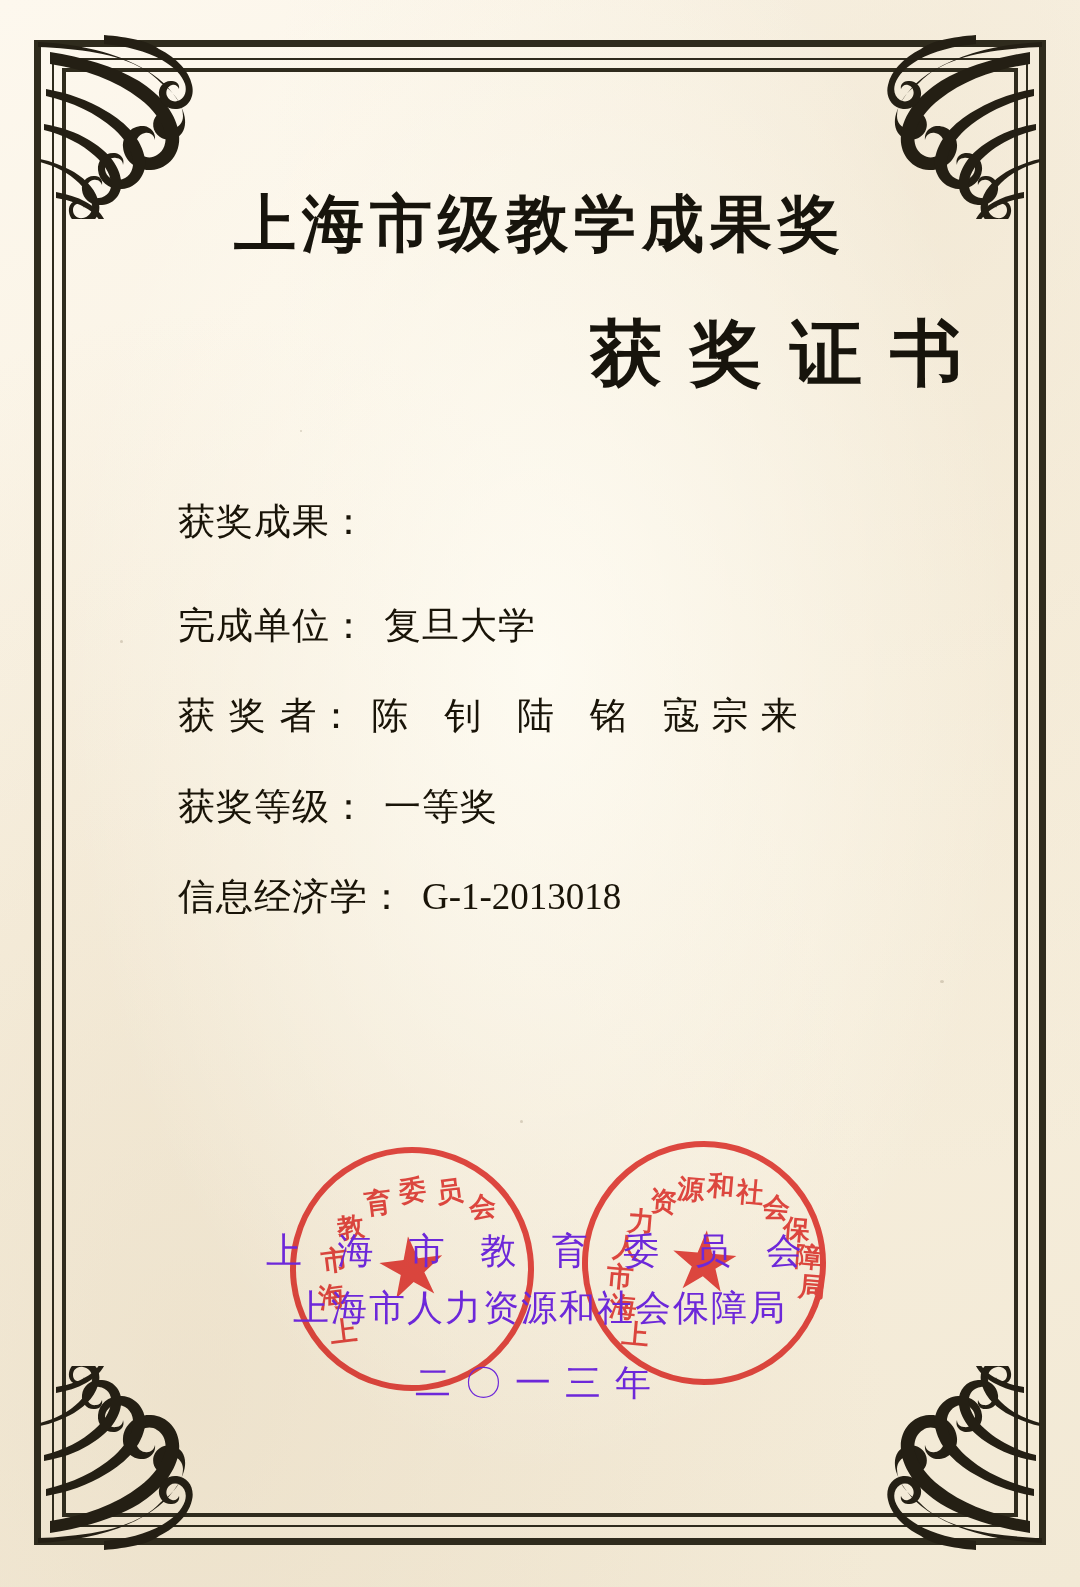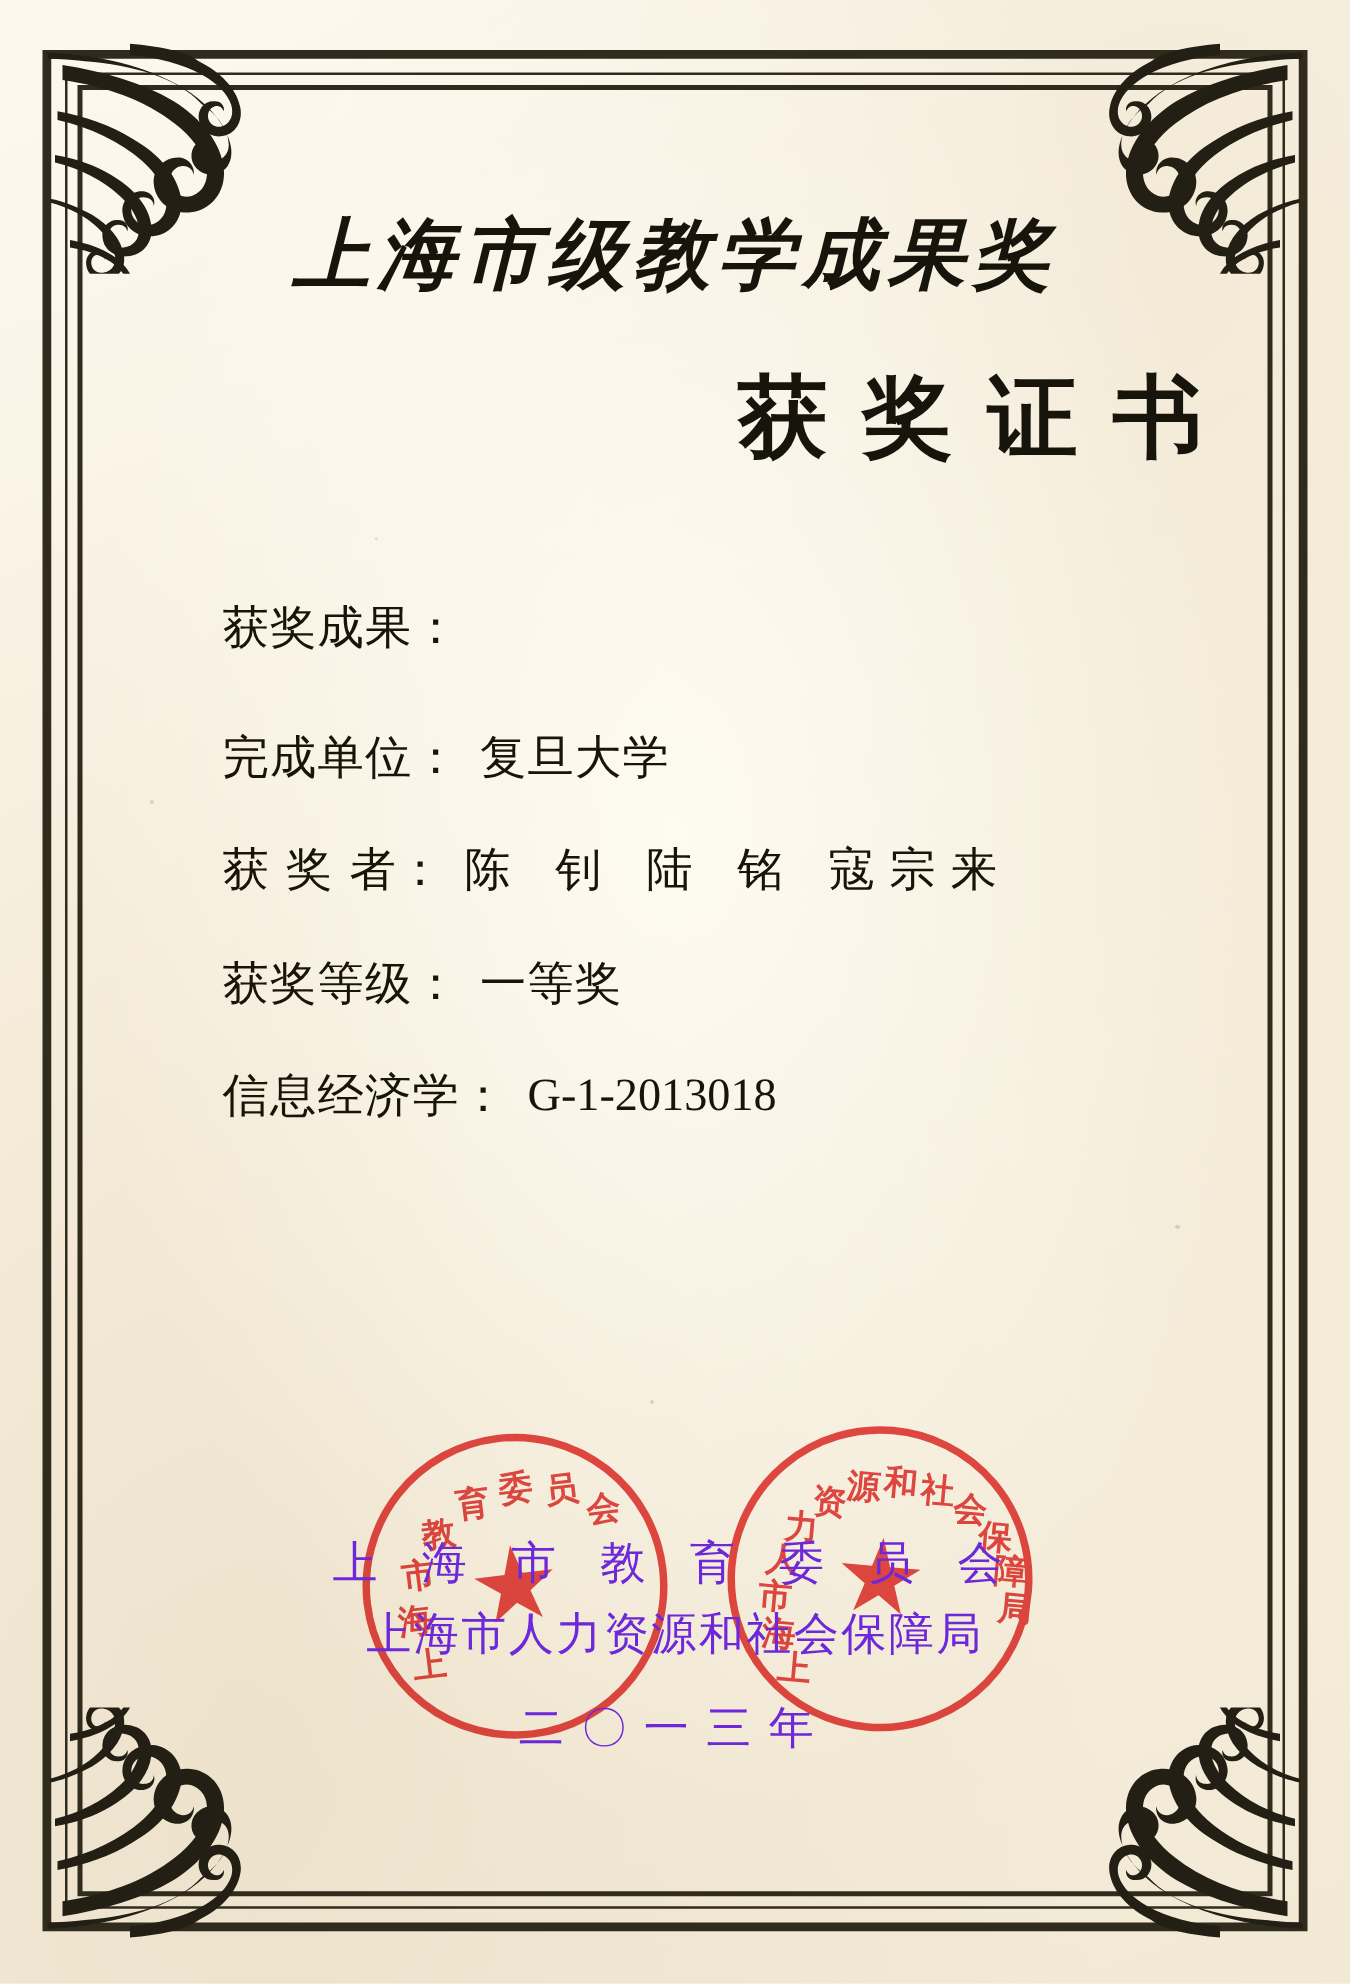--- a/index.html
+++ b/index.html
@@ -63,22 +63,21 @@
     left: 90px; right: 90px; top: 120px;
   }
 
   .title-main {
     text-align: center;
     font-size: 62px;
     letter-spacing: 6px;
     font-weight: 700;
     color: #17140c;
     font-family: "DejaVu Serif", "Liberation Serif", serif;
-    margin-top: 42px;
-    font-style: italic;
+    margin-top: 62px;
   }
   .title-sub {
     text-align: right;
     font-size: 72px;
     letter-spacing: 28px;
     font-weight: 700;
     color: #17140c;
     font-family: "DejaVu Serif", "Liberation Serif", serif;
     margin-top: 40px;
     text-indent: 28px;

